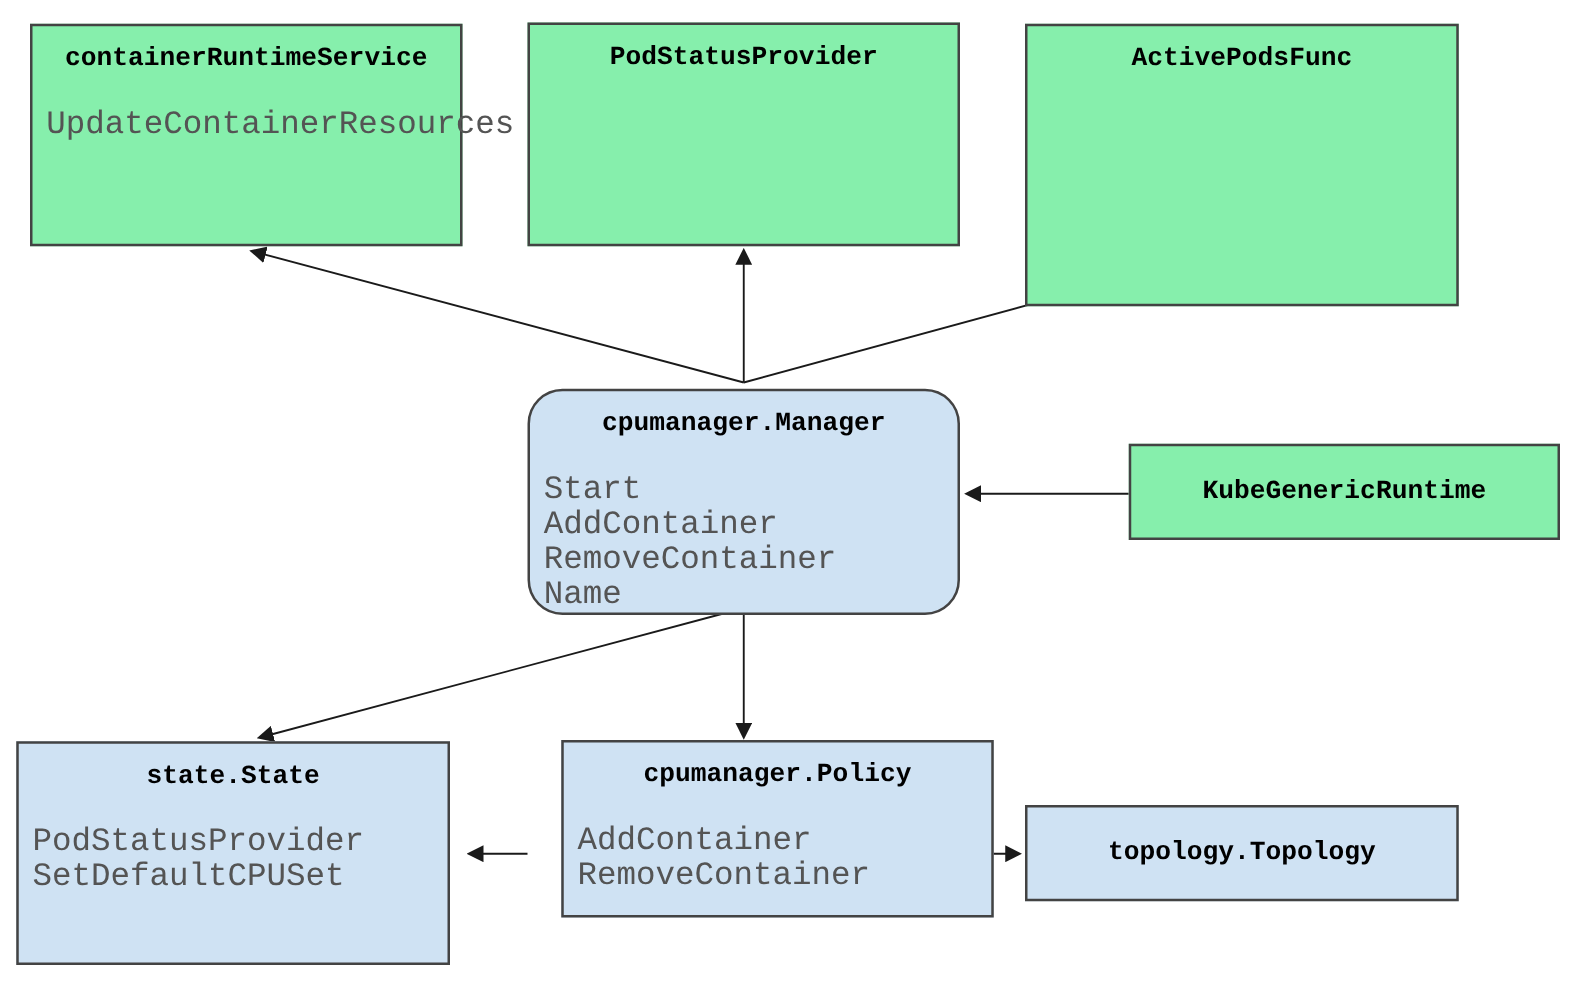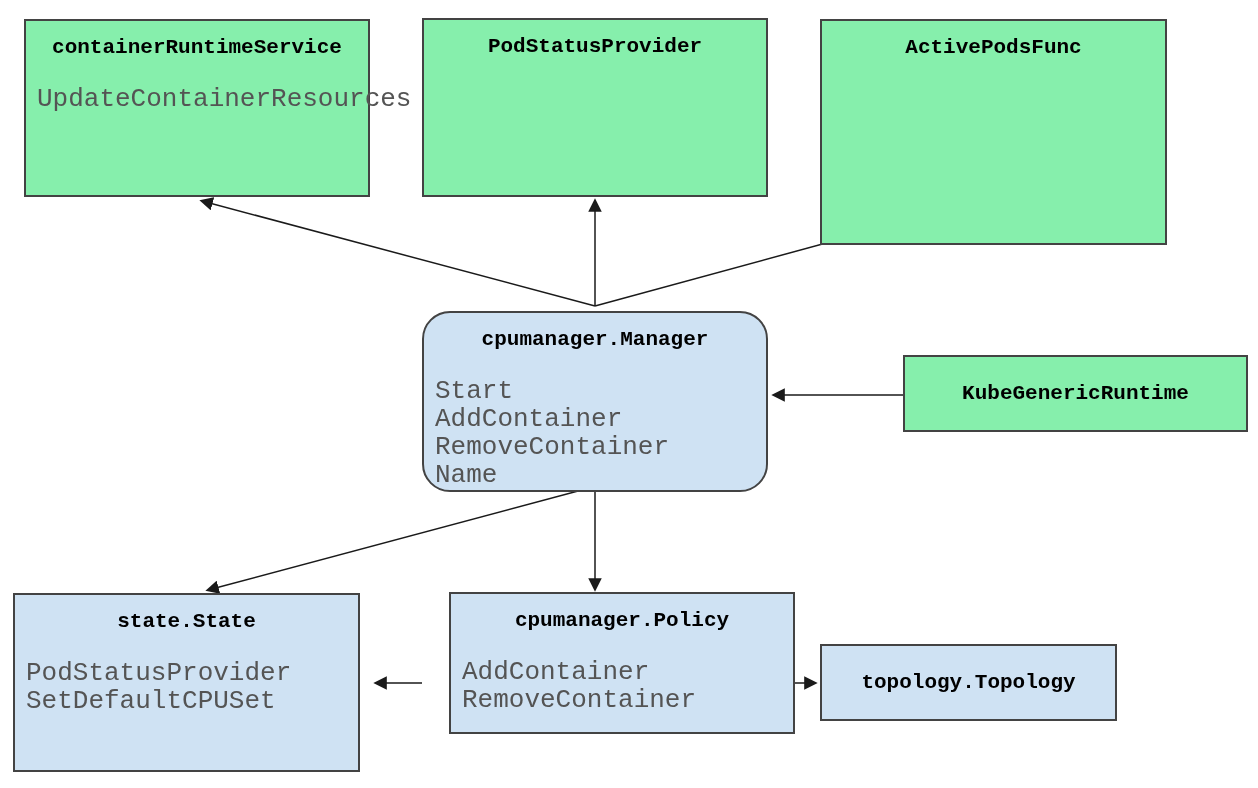--- a/index.html
+++ b/index.html
@@ -115,17 +115,17 @@
   </div>
 
   <div class="node highlight" style="left:422px; top:592px; width:346px; height:142px;margin-left:27px;">
     <div class="node-title">cpumanager.Policy</div>
     <div class="node-methods">
       <div>AddContainer</div>
       <div>RemoveContainer</div>
     </div>
   </div>
 
-  <div class="node highlight small" style="left:820px; top:644px; width:297px; height:77px;">
+  <div class="node highlight small" style="left:820px; top:644px; width:347px; height:77px;">
     <div class="node-title">topology.Topology</div>
   </div>
 
 </div>
 
 </body></html>

